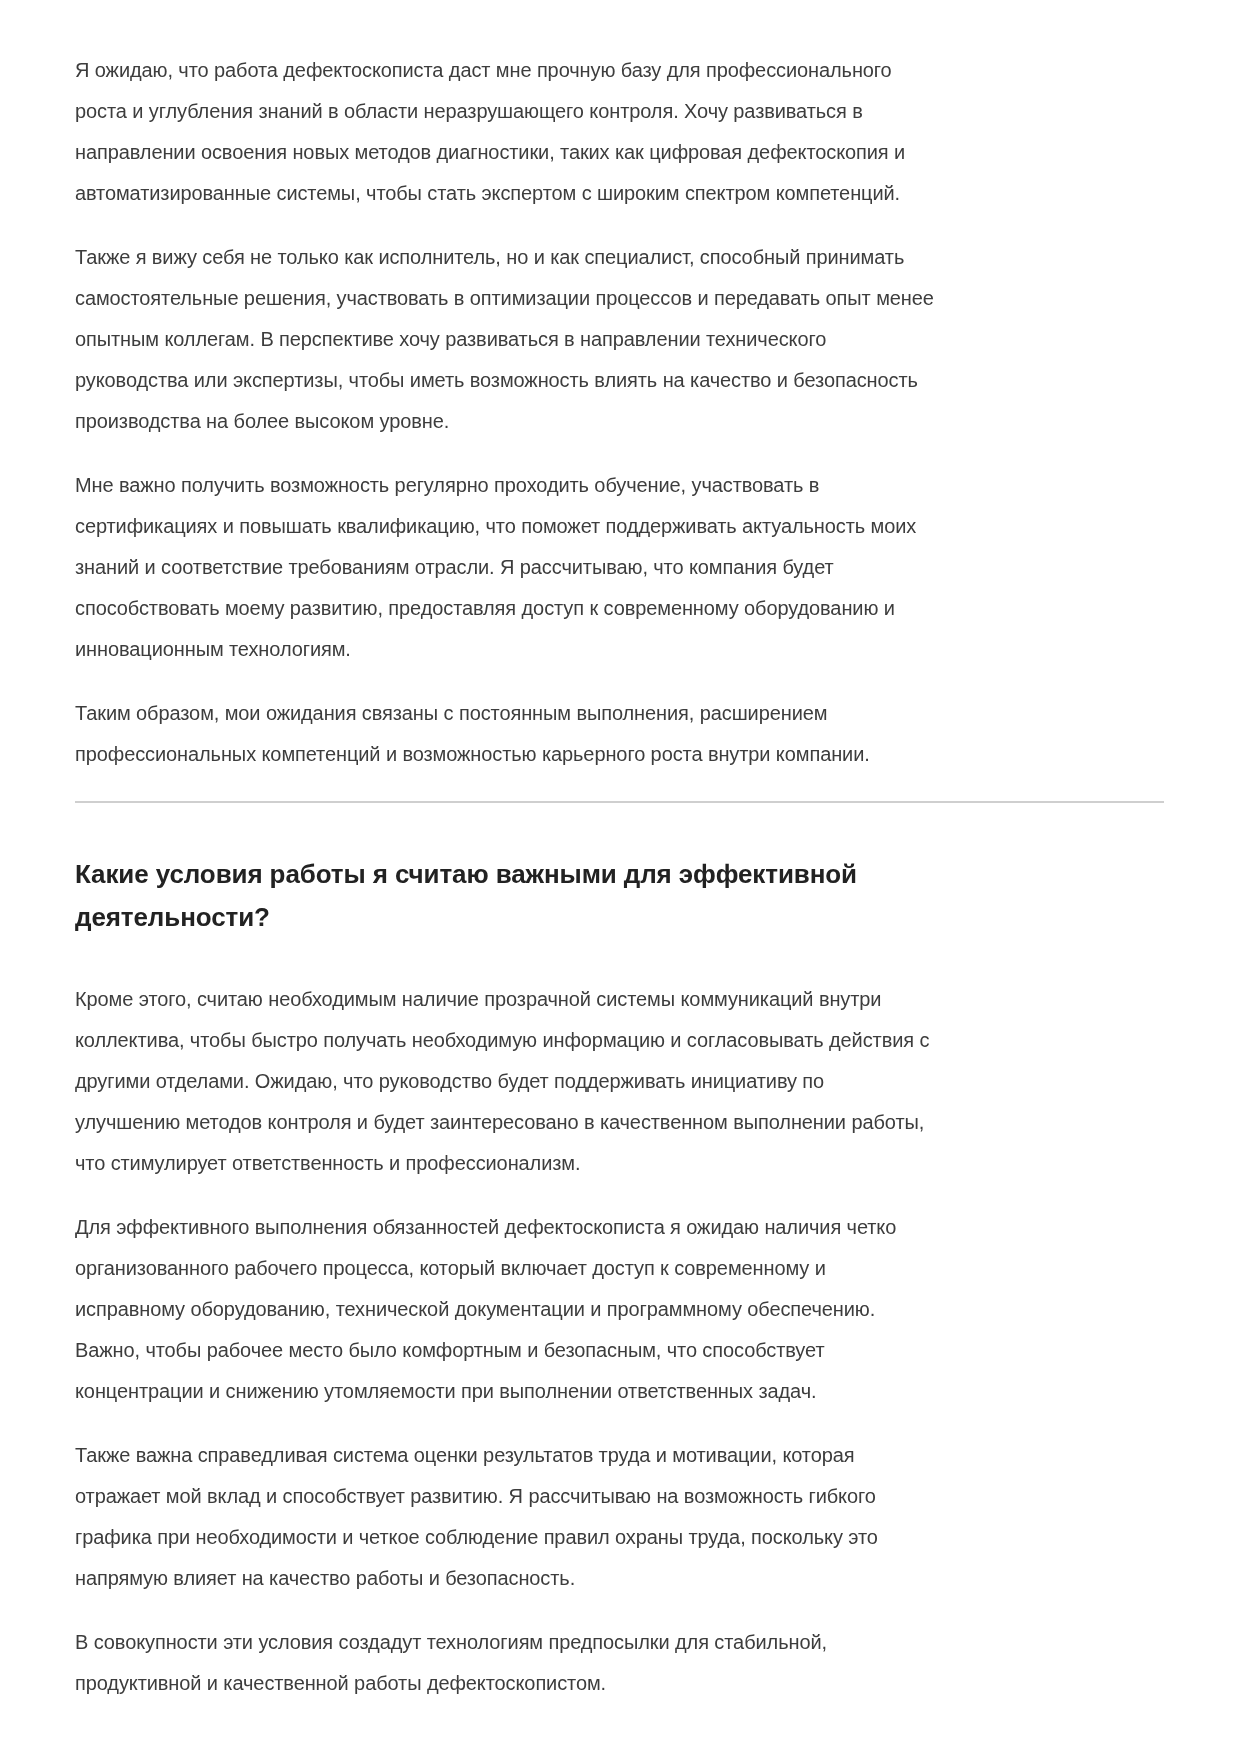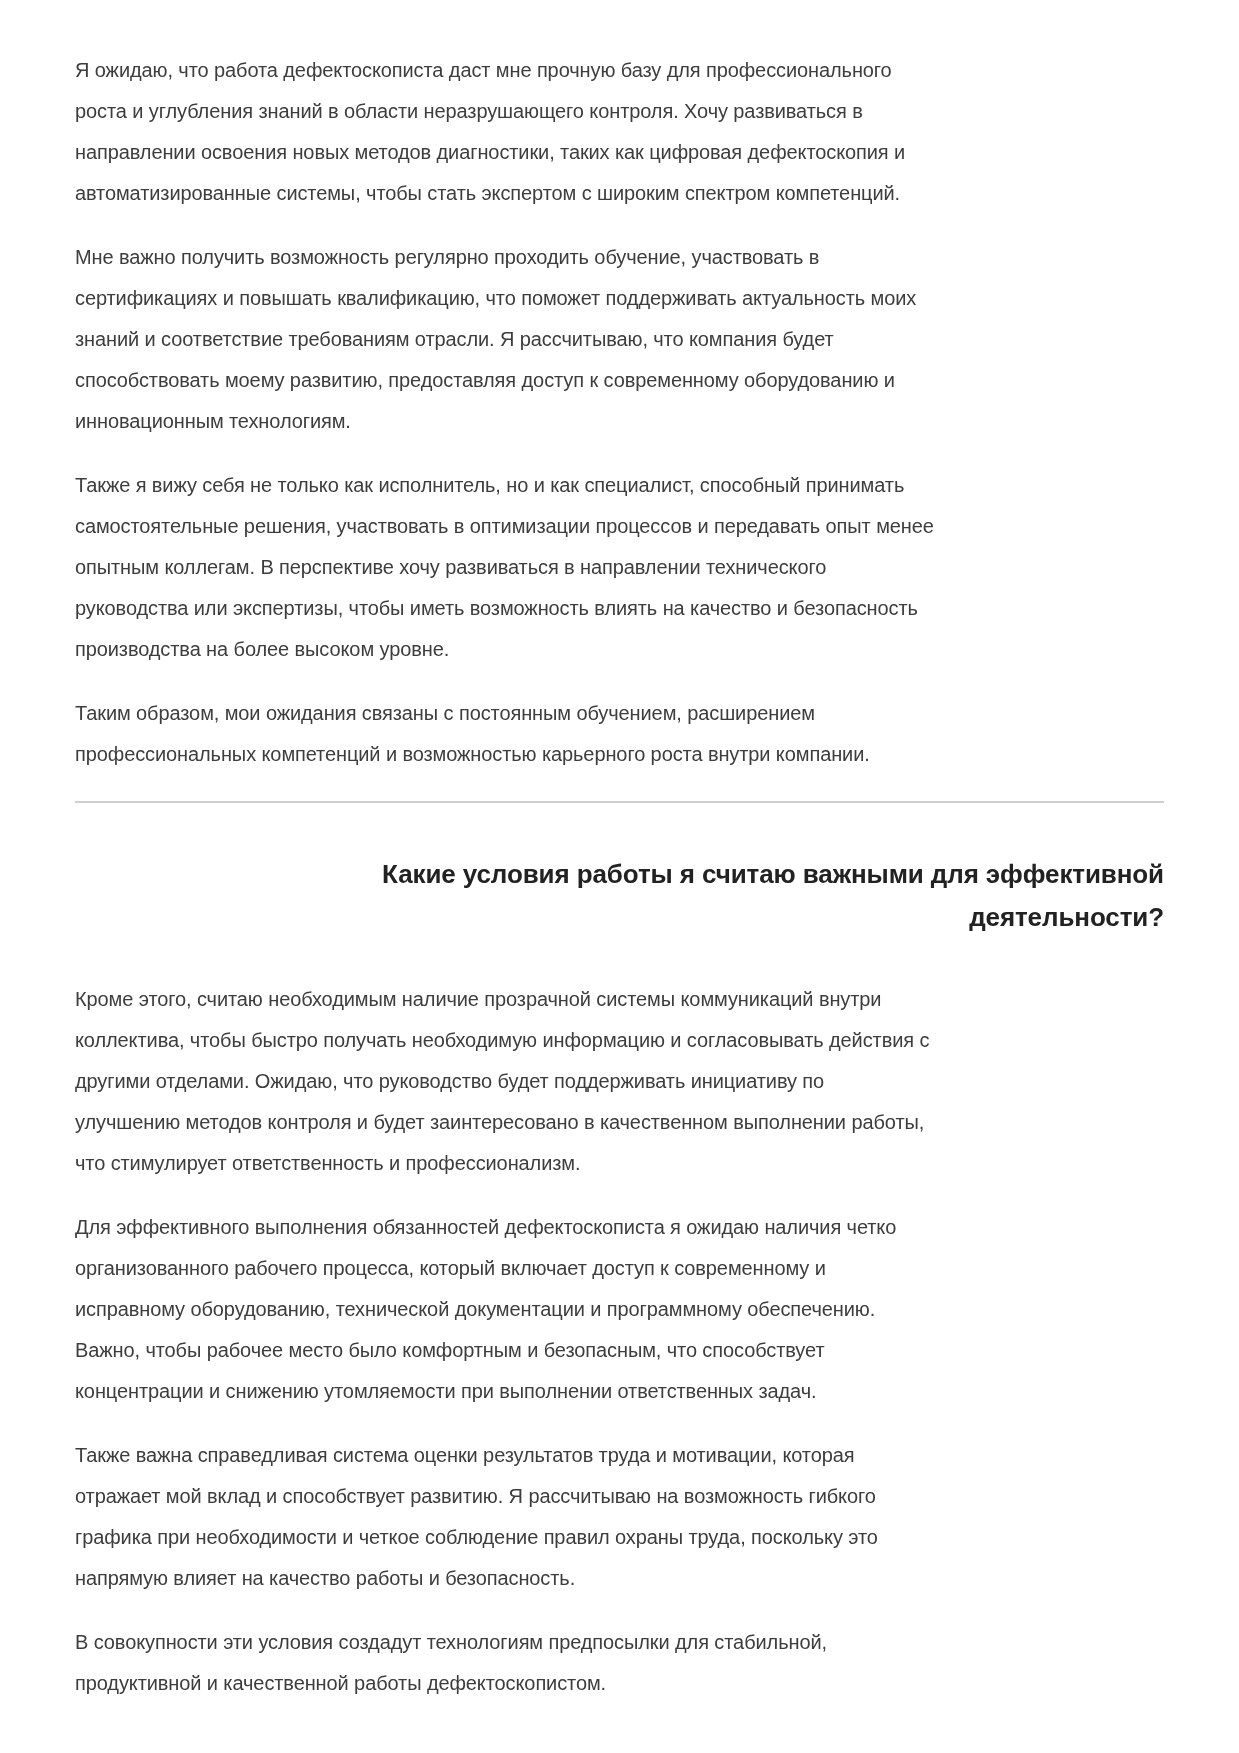--- a/index.html
+++ b/index.html
@@ -36,43 +36,42 @@
     margin: 26px 0 0 0;
   }
   .section-heading {
     margin: 50px 0 40px 0;
     font-size: 26px;
     line-height: 43px;
     font-weight: 700;
     color: #222222;
     letter-spacing: -0.1px;
     white-space: pre-line;
-    text-align: right;
   }
 </style>
 </head>
 <body>
 
 <div class="page">
 
   <p class="para">Я ожидаю, что работа дефектоскописта даст мне прочную базу для профессионального
 роста и углубления знаний в области неразрушающего контроля. Хочу развиваться в
 направлении освоения новых методов диагностики, таких как цифровая дефектоскопия и
 автоматизированные системы, чтобы стать экспертом с широким спектром компетенций.</p>
+  <p class="para">Также я вижу себя не только как исполнитель, но и как специалист, способный принимать
+самостоятельные решения, участвовать в оптимизации процессов и передавать опыт менее
+опытным коллегам. В перспективе хочу развиваться в направлении технического
+руководства или экспертизы, чтобы иметь возможность влиять на качество и безопасность
+производства на более высоком уровне.</p>
   <p class="para">Мне важно получить возможность регулярно проходить обучение, участвовать в
 сертификациях и повышать квалификацию, что поможет поддерживать актуальность моих
 знаний и соответствие требованиям отрасли. Я рассчитываю, что компания будет
 способствовать моему развитию, предоставляя доступ к современному оборудованию и
 инновационным технологиям.</p>
-  <p class="para">Также я вижу себя не только как исполнитель, но и как специалист, способный принимать
-самостоятельные решения, участвовать в оптимизации процессов и передавать опыт менее
-опытным коллегам. В перспективе хочу развиваться в направлении технического
-руководства или экспертизы, чтобы иметь возможность влиять на качество и безопасность
-производства на более высоком уровне.</p>
-  <p class="para">Таким образом, мои ожидания связаны с постоянным обучением, расширением
+  <p class="para">Таким образом, мои ожидания связаны с постоянным выполнения, расширением
 профессиональных компетенций и возможностью карьерного роста внутри компании.</p>
 
   <hr class="divider">
 
   <h2 class="section-heading">Какие условия работы я считаю важными для эффективной
 деятельности?</h2>
 
   <p class="para">Кроме этого, считаю необходимым наличие прозрачной системы коммуникаций внутри
 коллектива, чтобы быстро получать необходимую информацию и согласовывать действия с
 другими отделами. Ожидаю, что руководство будет поддерживать инициативу по

